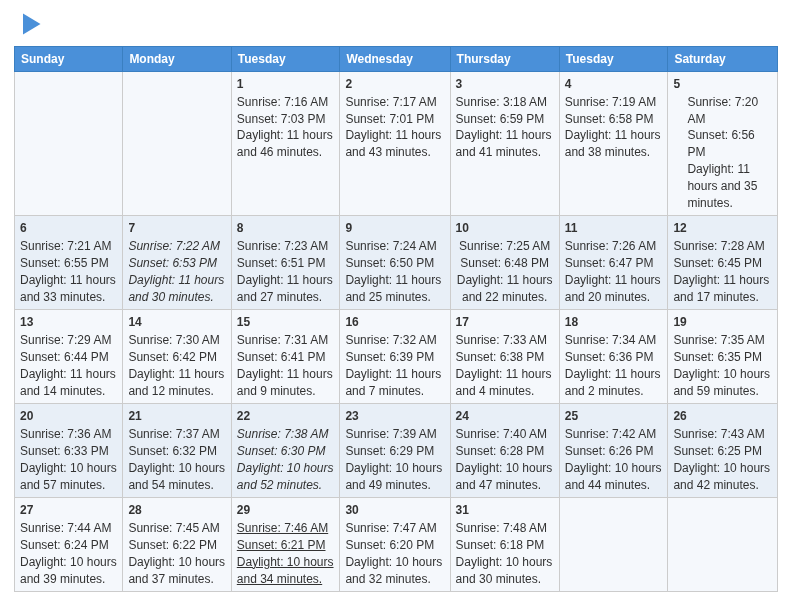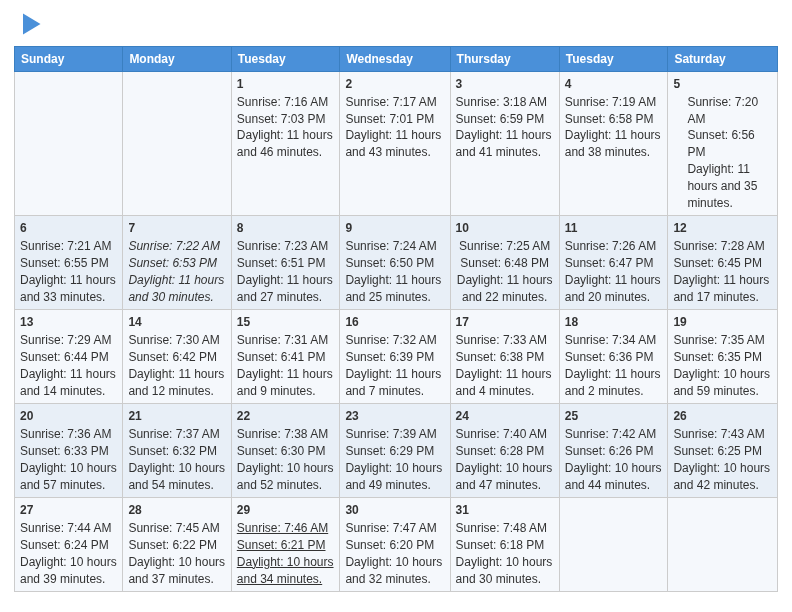--- a/index.html
+++ b/index.html
@@ -262,21 +262,21 @@
 Daylight: 10 hours and 57 minutes.</div>
           </td>
           <td>
             <span class="day-num">21</span>
             <div class="day-info" style="white-space: pre-line;">Sunrise: 7:37 AM
 Sunset: 6:32 PM
 Daylight: 10 hours and 54 minutes.</div>
           </td>
           <td>
             <span class="day-num">22</span>
-            <div class="day-info" style="white-space: pre-line;">Sunrise: 7:38 AM
+            <div class="day-info" style="white-space: pre-line; font-style: italic;">Sunrise: 7:38 AM
 Sunset: 6:30 PM
 Daylight: 10 hours and 52 minutes.</div>
           </td>
           <td>
             <span class="day-num">23</span>
             <div class="day-info" style="white-space: pre-line;">Sunrise: 7:39 AM
 Sunset: 6:29 PM
 Daylight: 10 hours and 49 minutes.</div>
           </td>
           <td>

